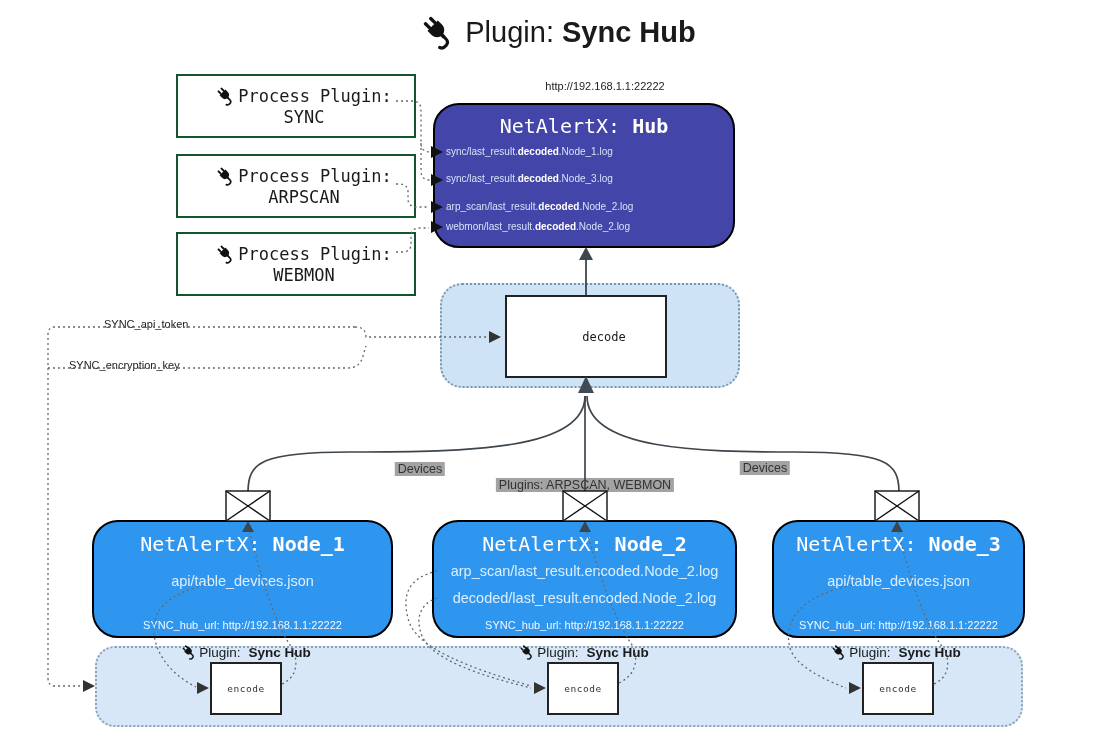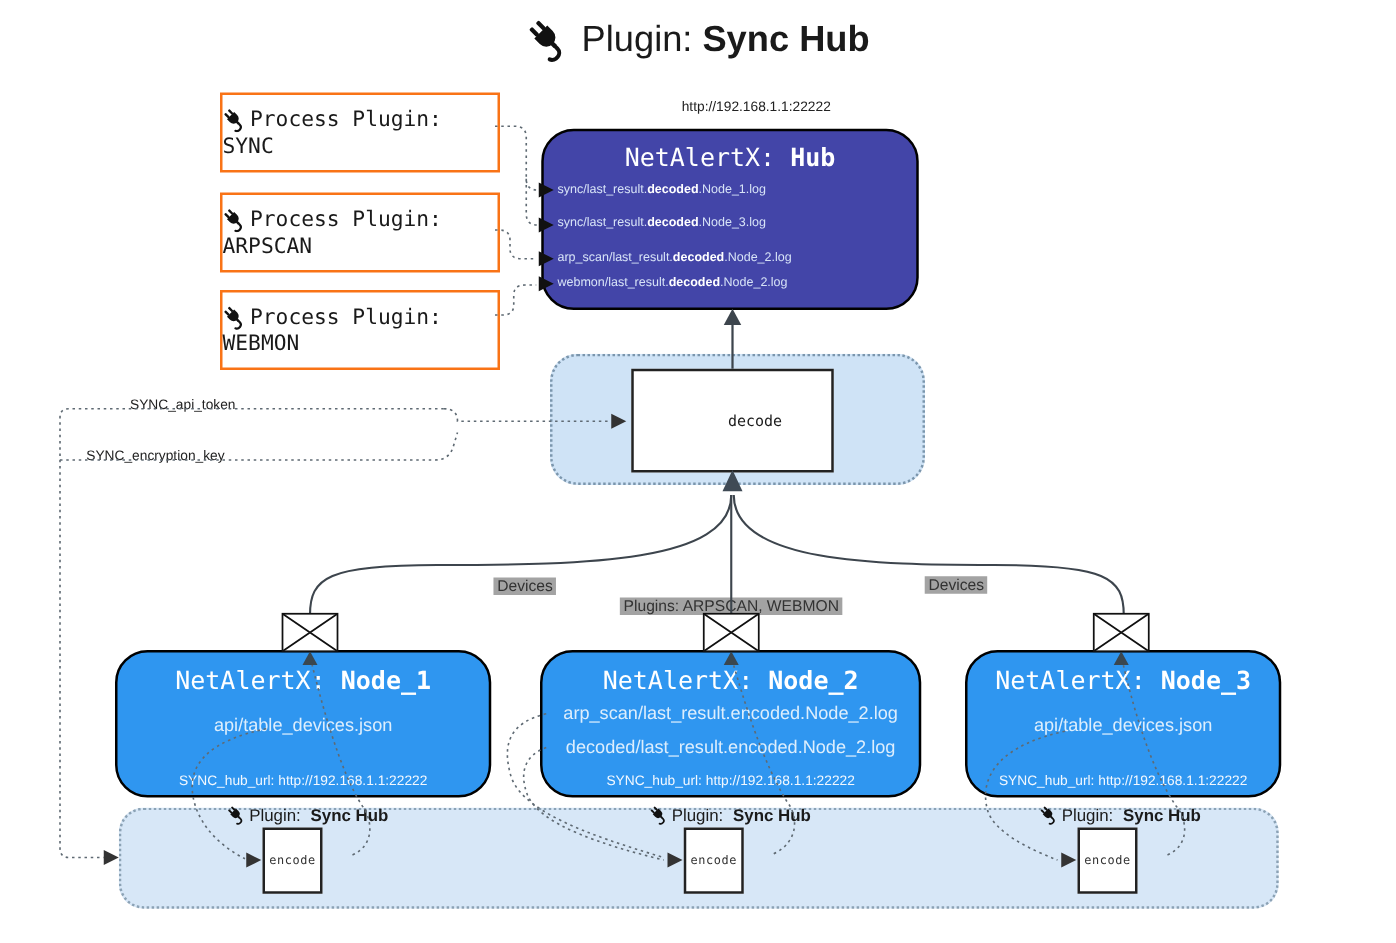--- a/index.html
+++ b/index.html
@@ -4,22 +4,22 @@
 <style>
   html,body{margin:0;padding:0;background:#fff;}
   #canvas{position:relative;width:1117px;height:754px;background:#fff;overflow:hidden;
           font-family:"Liberation Sans",sans-serif;color:#1a1a1a;}
   .mono{font-family:"DejaVu Sans Mono","Liberation Mono",monospace;}
   
   .header{position:absolute;top:14px;left:0;width:100%;display:flex;justify-content:center;
           align-items:center;gap:8px;font-size:29px;}
   .header .t-name{font-weight:bold;}
   
-  .pbox{position:absolute;left:176px;width:220px;height:60px;border:2px solid #f97316;background:#fff;
-        display:flex;flex-direction:column;justify-content:center;}
+  .pbox{position:absolute;left:176px;width:220px;height:60px;border:2px solid #14532d;background:#fff;
+        display:flex;flex-direction:column;justify-content:center;align-items:center;padding-left:16px;}
   .pbox .l1{display:flex;align-items:center;gap:2px;font-size:17px;}
   .pbox .l2{font-size:17px;margin-top:1px;}
   
   .hub-url{position:absolute;left:454px;top:80px;width:302px;text-align:center;font-size:11px;color:#222;}
   .hub{position:absolute;left:433px;top:103px;width:302px;height:145px;background:#4345a8;
        border:2px solid #000;border-radius:26px;box-sizing:border-box;}
   .hub-title{margin-top:9px;text-align:center;font-size:20px;color:#fff;}
   .hub-title b{font-weight:bold;}
   .hub-line{font-size:10px;color:#d7e3f7;padding-left:11px;line-height:19px;}
   .hub-line b{color:#fff;}
@@ -40,21 +40,21 @@
   .node-title{margin-top:10px;text-align:center;font-size:20px;color:#fff;}
   .node-title b{font-weight:bold;}
   .node-line{font-size:14.5px;color:#ddeefd;text-align:center;line-height:18px;}
   .node-url{position:absolute;bottom:5px;left:0;width:100%;text-align:center;font-size:11px;color:#f2f8ff;}
   
   .band{position:absolute;left:95px;top:646px;width:928px;height:81px;background:#d7e7f7;
         border:2px dotted #8ba2b5;border-radius:20px;box-sizing:border-box;}
   .band-label{position:absolute;top:644px;transform:translateX(-50%);display:flex;align-items:center;
               gap:2px;font-size:13.5px;color:#1a1a1a;white-space:nowrap;}
   .band-label b{font-weight:bold;}
-  .encode-box{position:absolute;top:662px;width:48px;height:53px;background:#fff;border:2px solid #222;
+  .encode-box{position:absolute;top:662px;width:72px;height:53px;background:#fff;border:2px solid #222;
               box-sizing:border-box;display:flex;align-items:center;justify-content:center;
               font-size:9.5px;letter-spacing:0.5px;color:#333;}
   
   #overlay{position:absolute;left:0;top:0;width:1117px;height:754px;pointer-events:none;}
   .plug{color:#111;flex:0 0 auto;}
 </style>
 </head>
 <body>
 
 <div id="canvas">

